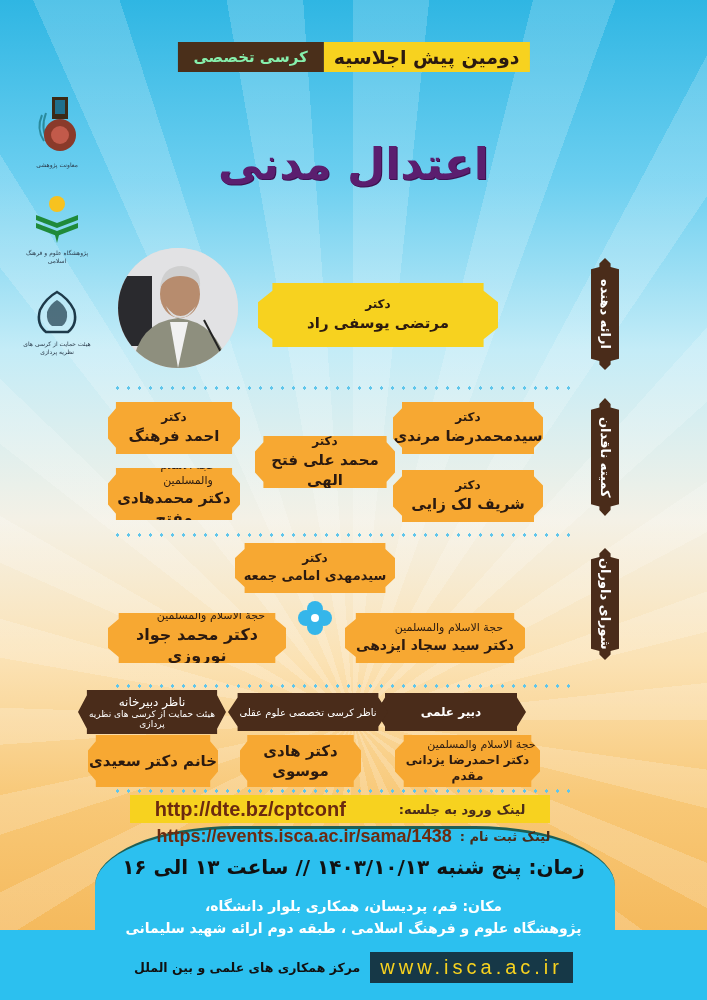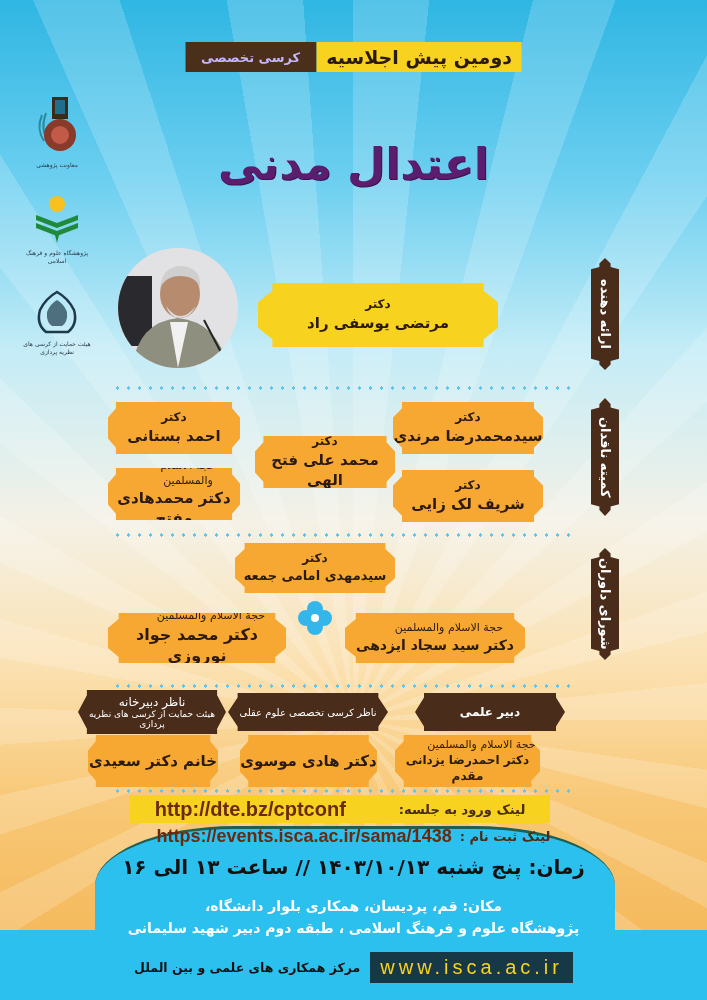--- a/index.html
+++ b/index.html
@@ -9,21 +9,21 @@
     font-family: "DejaVu Sans", sans-serif;
     direction: rtl;
     background:
       repeating-conic-gradient(from 0deg at 50% 72%, rgba(255,255,255,0.18) 0deg 6deg, rgba(255,255,255,0) 6deg 14deg),
       linear-gradient(180deg, #2fb6e3 0%, #6ccff0 18%, #c4ecf7 35%, #f4f1e6 52%, #fbe2b4 66%, #f8c877 80%, #f3b24f 100%);
   }
   .abs { position: absolute; }
 
   
   .top-banner { top: 42px; left: 50%; transform: translateX(-50%); display: flex; height: 30px; direction: ltr; }
-  .banner-left { background: #4a2f1a; color: #c4b5fd; font-weight: bold; font-size: 13px; padding: 2px 16px; display: flex; align-items: center; }
+  .banner-left { background: #4a2f1a; color: #86efac; font-weight: bold; font-size: 15px; padding: 2px 16px; display: flex; align-items: center; }
   .banner-right { background: #f7d21f; color: #2b1a10; font-weight: bold; font-size: 19px; padding: 2px 10px; display: flex; align-items: center; }
   .main-title { top: 138px; left: 0; width: 100%; text-align: center; color: #5b1e6f; font-weight: bold; font-size: 44px; text-shadow: 1px 1px 0 #3d1150; }
 
   
   .logo { left: 22px; width: 70px; text-align: center; }
   .logo-text { font-size: 6px; color: #2a3a4a; line-height: 1.4; }
   .logo1 { top: 95px; }
   .logo2 { top: 195px; }
   .logo3 { top: 290px; }
 
@@ -148,21 +148,21 @@
 <div class="abs plate" style="top:470px;left:393px;width:150px;height:52px;">
   <div class="t1">دکتر</div>
   <div class="t2">شریف لک زایی</div>
 </div>
 <div class="abs plate" style="top:436px;left:255px;width:140px;height:52px;">
   <div class="t1">دکتر</div>
   <div class="t2">محمد علی فتح الهی</div>
 </div>
 <div class="abs plate" style="top:402px;left:108px;width:132px;height:52px;">
   <div class="t1">دکتر</div>
-  <div class="t2">احمد بستانی</div>
+  <div class="t2">احمد فرهنگ</div>
 </div>
 <div class="abs plate" style="top:468px;left:108px;width:132px;height:52px;">
   <div class="t1s">حجة الاسلام والمسلمین</div>
   <div class="t2">دکتر محمدهادی مفتح</div>
 </div>
 
 <div class="abs dots" style="top:533px;"></div>
 
 <div class="abs plate" style="top:543px;left:235px;width:160px;height:50px;">
   <div class="t1">دکتر</div>
@@ -179,32 +179,32 @@
   <div class="t1s">حجة الاسلام والمسلمین</div>
   <div class="t2" style="font-size:14px;">دکتر سید سجاد ایزدهی</div>
 </div>
 <div class="abs plate" style="top:613px;left:108px;width:178px;height:50px;">
   <div class="t1s">حجة الاسلام والمسلمین</div>
   <div class="t2" style="font-size:16px;">دکتر محمد جواد نوروزی</div>
 </div>
 
 <div class="abs dots" style="top:684px;"></div>
 
-<div class="abs dark-plate" style="top:693px;left:415px;width:150px;height:38px;">
+<div class="abs dark-plate" style="top:693px;left:376px;width:150px;height:38px;">
   <div class="d1">دبیر علمی</div>
 </div>
 <div class="abs plate" style="top:735px;left:395px;width:145px;height:52px;">
   <div class="t1s">حجة الاسلام والمسلمین</div>
   <div class="t2" style="font-size:12px;">دکتر احمدرضا یزدانی مقدم</div>
 </div>
 
 <div class="abs dark-plate" style="top:693px;left:228px;width:160px;height:38px;">
   <div class="d1" style="font-size:10px;font-weight:normal;">ناظر کرسی تخصصی علوم عقلی</div>
 </div>
-<div class="abs plate" style="top:735px;left:240px;width:137px;height:52px;">
+<div class="abs plate" style="top:735px;left:240px;width:121px;height:52px;">
   <div class="t2">دکتر هادی موسوی</div>
 </div>
 
 <div class="abs dark-plate" style="top:690px;left:78px;width:148px;height:44px;">
   <div class="d1" style="font-weight:normal;">ناظر دبیرخانه</div>
   <div class="d2">هیئت حمایت از کرسی های نظریه پردازی</div>
 </div>
 <div class="abs plate" style="top:735px;left:88px;width:130px;height:52px;">
   <div class="t2">خانم دکتر سعیدی</div>
 </div>
@@ -219,18 +219,18 @@
   <span class="link-url">http://dte.bz/cptconf</span>
 </div>
 
 <div class="abs reg-row">
   <span class="reg-label">لینک ثبت نام :</span>
   <span class="reg-url">https://events.isca.ac.ir/sama/1438</span>
 </div>
 
 <div class="abs time-row">زمان: پنج شنبه ۱۴۰۳/۱۰/۱۳ // ساعت ۱۳ الی ۱۶</div>
 <div class="abs place1">مکان: قم، پردیسان، همکاری بلوار دانشگاه،</div>
-<div class="abs place2">پژوهشگاه علوم و فرهنگ اسلامی ، طبقه دوم دبیر شهید سلیمانی</div>
+<div class="abs place2">پژوهشگاه علوم و فرهنگ اسلامی ، طبقه دوم ارائه شهید سلیمانی</div>
 
 <div class="abs footer">
   <span class="website">www.isca.ac.ir</span>
   <span class="footer-right">مرکز همکاری های علمی و بین الملل</span>
 </div>
 
 </body></html>

